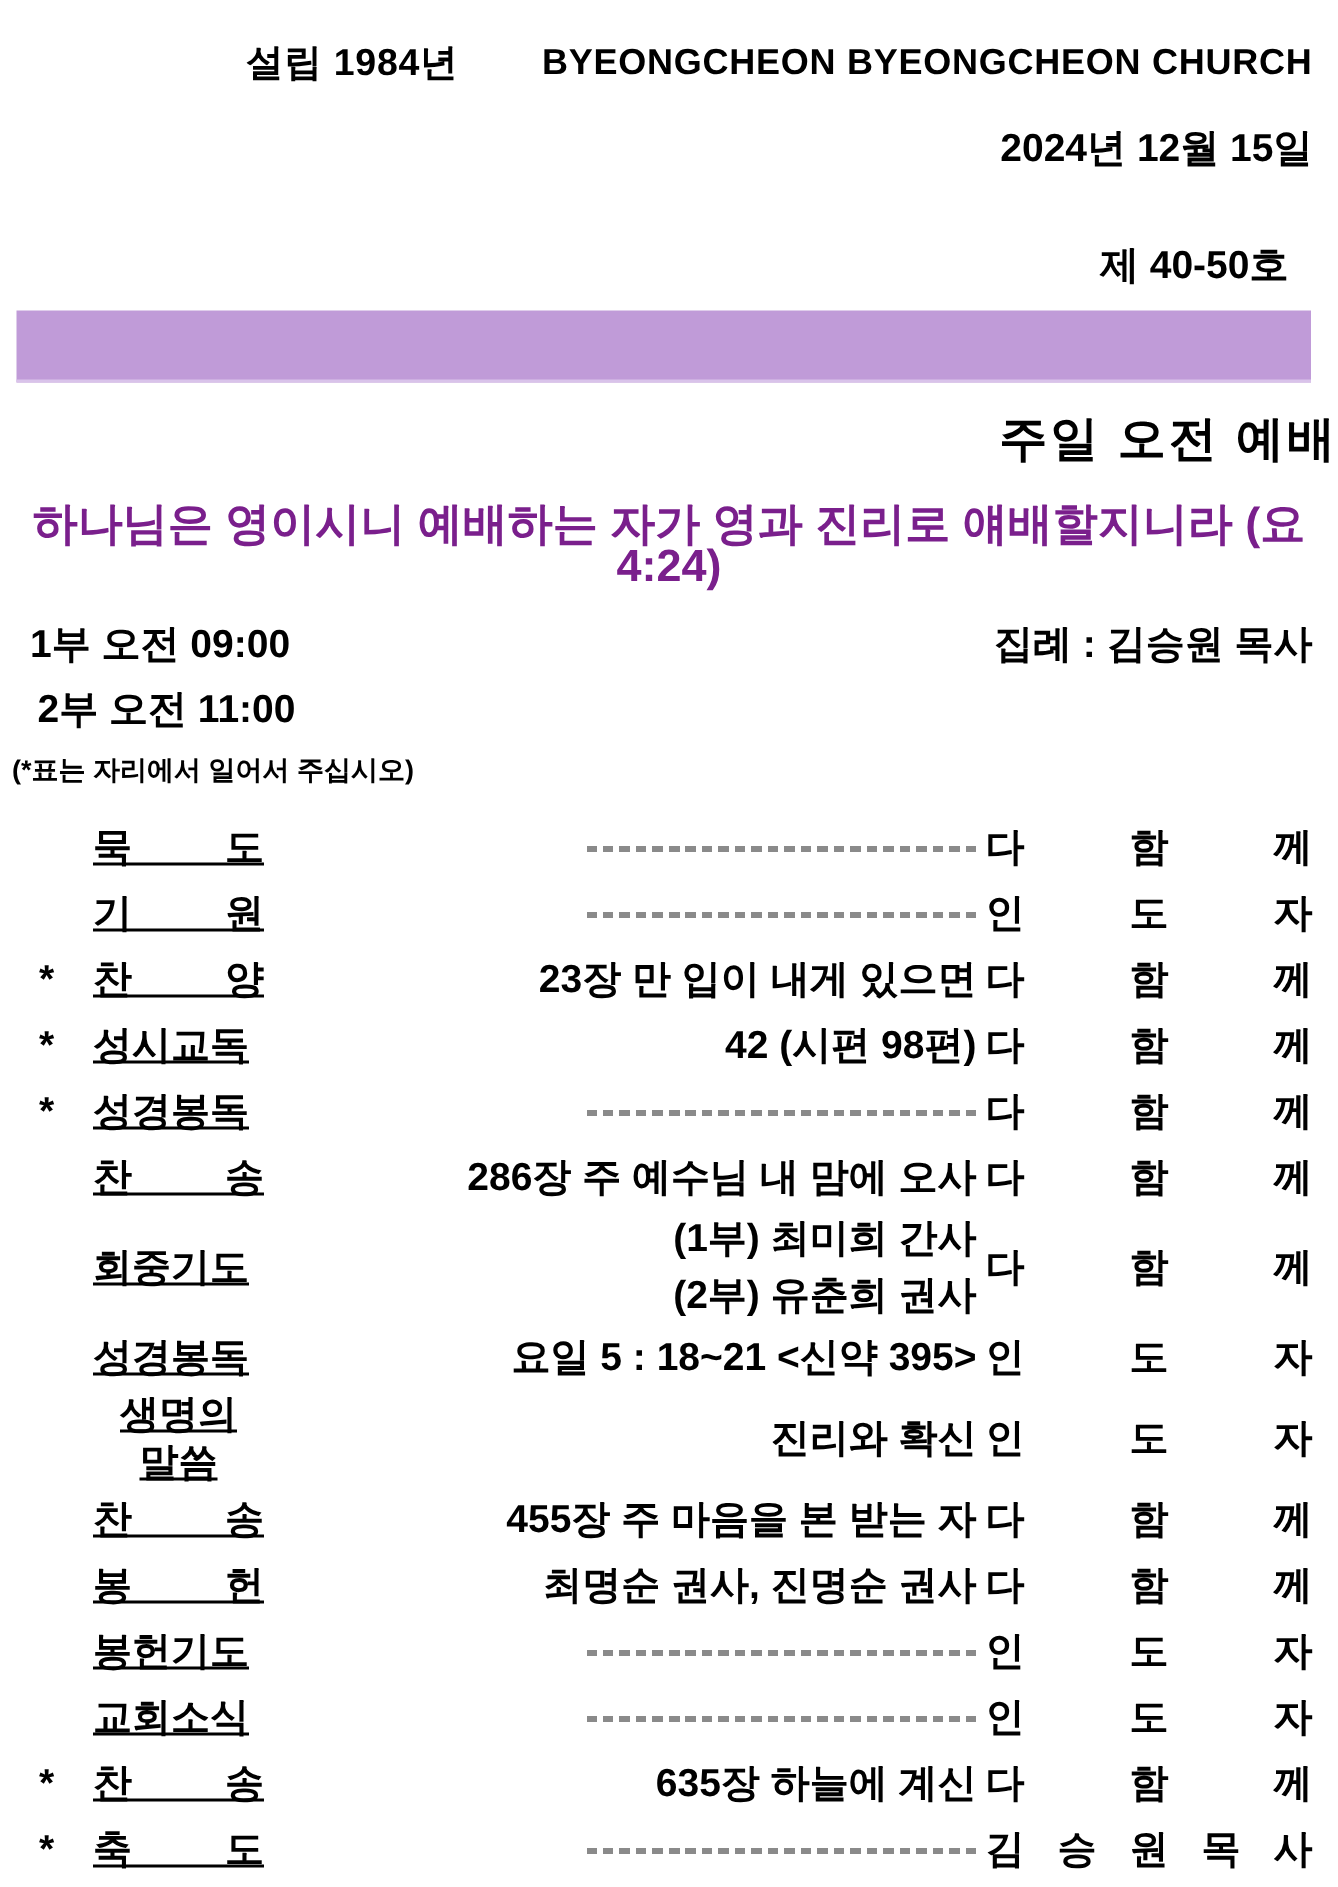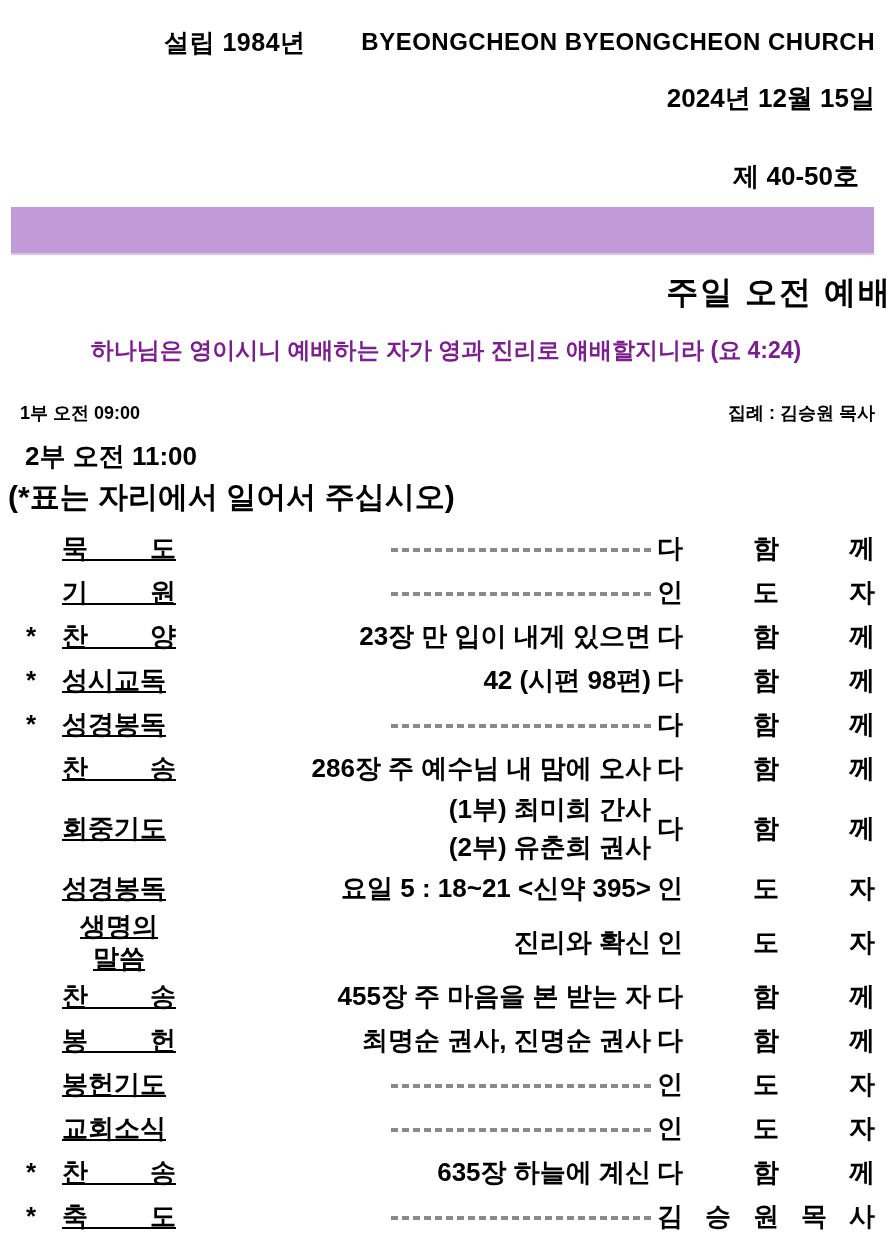--- a/index.html
+++ b/index.html
@@ -33,31 +33,31 @@
     border-bottom:2px solid #d9c3ea;
   }
 
   
   .service-title {
     text-align:right; margin-top:19px;
     font-size:32px; line-height:36px; letter-spacing:2px;
   }
   .service-verse {
     text-align:center; margin-top:26px;
-    font-size:23px; line-height:28px;
+    font-size:30px; line-height:28px;
   }
 
   
   .info-row1 {
     display:flex; justify-content:space-between;
-    padding:0 17px 0 20px; margin-top:34px;
-    font-size:18px; line-height:30px;text-align:right;
+    padding:0 17px 0 20px; margin-top:22px;
+    font-size:26px; line-height:30px;text-align:right;
   }
   .info-part2 { padding-left:25px; margin-top:13px; font-size:26px; line-height:30px; }
-  .standing-note { padding-left:8px; margin-top:11px; font-size:30px; line-height:30px; }
+  .standing-note { padding-left:8px; margin-top:11px; font-size:18px; line-height:30px; }
 
   
   .order { margin-top:14px; }
   .t-row {
     display:flex; align-items:center;
     min-height:44px; padding:0 17px 0 26px;
     font-size:26px; line-height:38px;
   }
   .t-row .star  { width:36px; font-size:26px; text-align:left; }
   .t-row .label {

